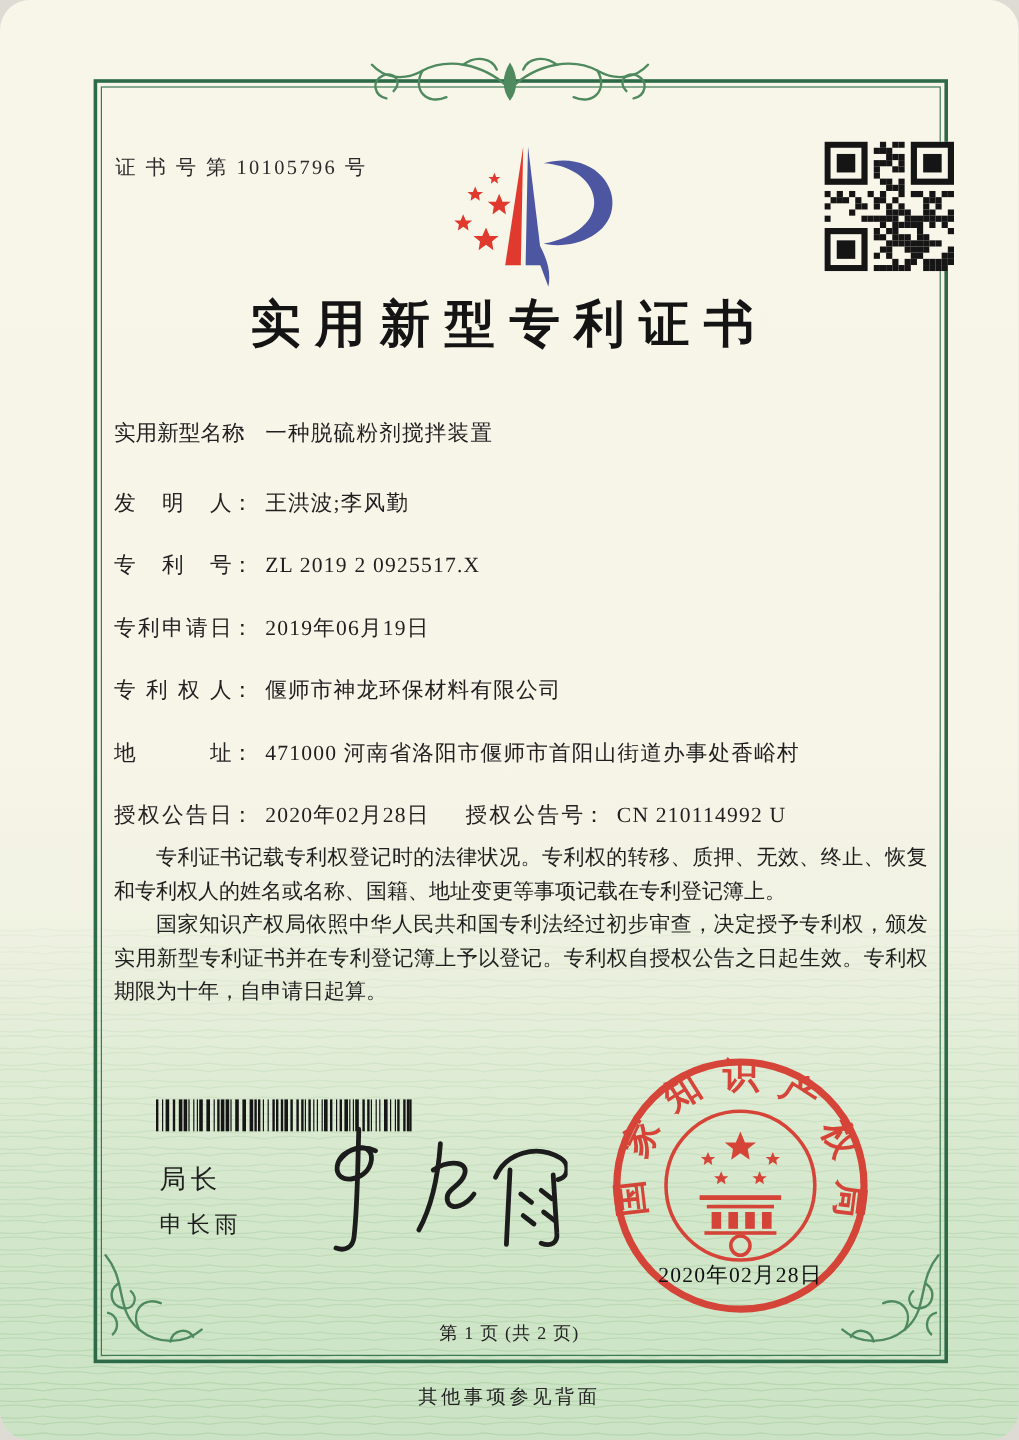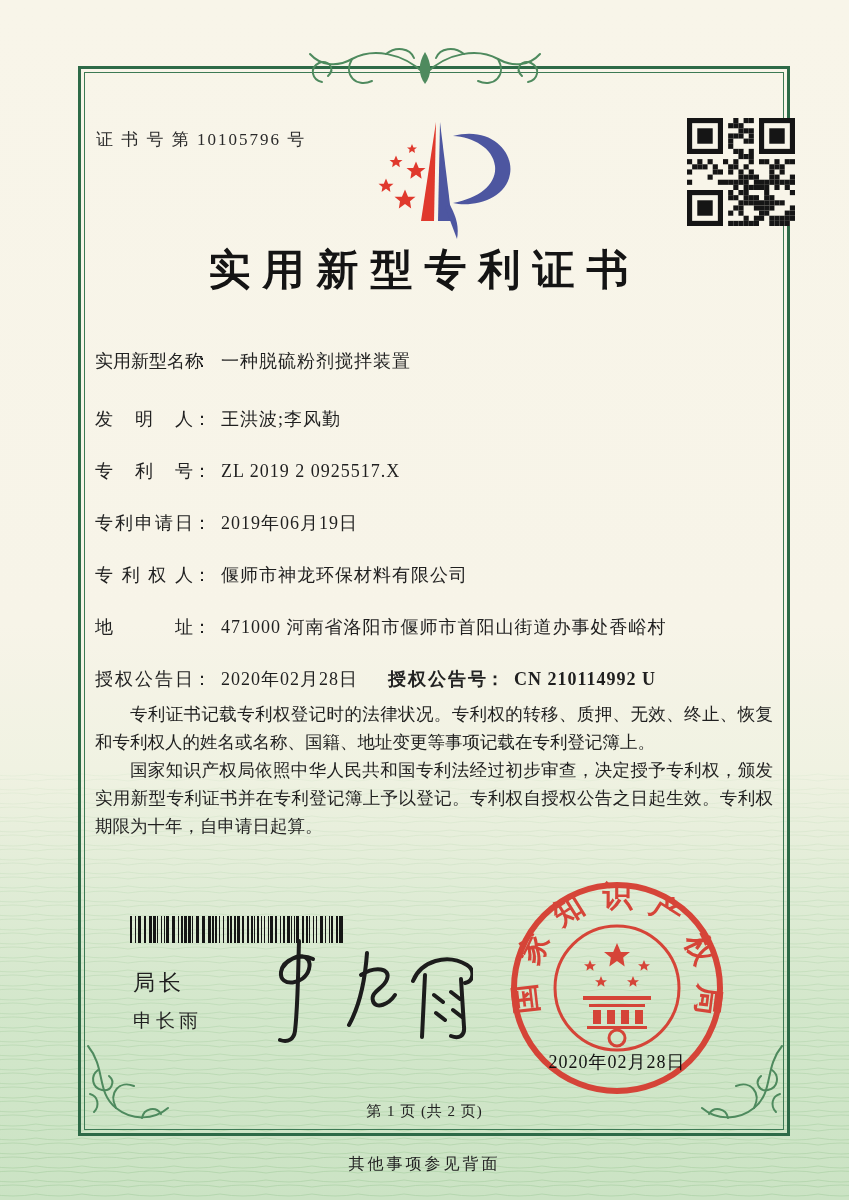--- a/index.html
+++ b/index.html
@@ -1,31 +1,31 @@
 <!DOCTYPE html>
 <html><head>
 <meta charset="utf-8">
 <style>
   html,body{margin:0;padding:0;}
   body{width:849px;height:1200px;background:#dddbd4;font-family:"Liberation Serif","DejaVu Serif",serif;}
   .page{position:relative;width:849px;height:1200px;overflow:hidden;color:#1f1f1f;
-    background:linear-gradient(180deg,#f8f5e9 0%,#f7f4e8 52%,#f0f2e2 64%,#e0ecd6 74%,#d3e7cb 84%,#cbe3c4 100%);}
+    background:linear-gradient(180deg,#f8f5e9 0%,#f7f4e8 52%,#f0f2e2 64%,#e0ecd6 74%,#d3e7cb 84%,#cbe3c4 100%);border-radius:25px;}
   .abs{position:absolute;}
   
   .frame{left:78px;top:66px;width:706px;height:1064px;border:3px solid #2d6a47;}
   .frame::after{content:"";position:absolute;left:3px;top:3px;right:3px;bottom:3px;border:1px solid #3c7a54;}
   .cert-no{left:96px;top:128px;font-size:17px;letter-spacing:2px;color:#2a2a2a;}
   .title{left:0;width:849px;top:242px;text-align:center;font-size:42px;font-weight:700;
     letter-spacing:12px;color:#141414;}
   .fields{left:95px;top:349px;width:680px;font-size:18px;}
   .frow{position:absolute;left:0;white-space:nowrap;}
   .flabel{display:inline-block;width:98px;text-align:justify;text-align-last:justify;color:#222;}
   .fcolon{display:inline-block;margin:0 2px 0 0;}
   .fvalue{margin-left:8px;letter-spacing:1px;margin-top:15px;}
-  .fpair2{position:absolute;left:293px;top:0;white-space:nowrap;font-weight:bold;}
+  .fpair2{position:absolute;left:293px;top:0;white-space:nowrap;}
   .body-text{left:95px;top:700px;width:678px;font-size:17.5px;line-height:28px;text-align:justify;}
   .body-text p{margin:0;text-indent:2em;}
   .director-title{left:133px;top:968px;font-size:22px;letter-spacing:4px;}
   .director-name{left:133px;top:1008px;font-size:19px;letter-spacing:4px;}
   .seal-date{left:505px;top:1050px;width:224px;text-align:center;font-size:18px;letter-spacing:1px;color:#111;}
   .pagination{left:0;width:849px;top:1102px;text-align:center;font-size:15px;letter-spacing:1px;color:#222;}
   .footer-note{left:0;width:849px;top:1154px;text-align:center;font-size:16px;letter-spacing:3px;color:#222;}
   svg{display:block;}
 </style>
 </head>

